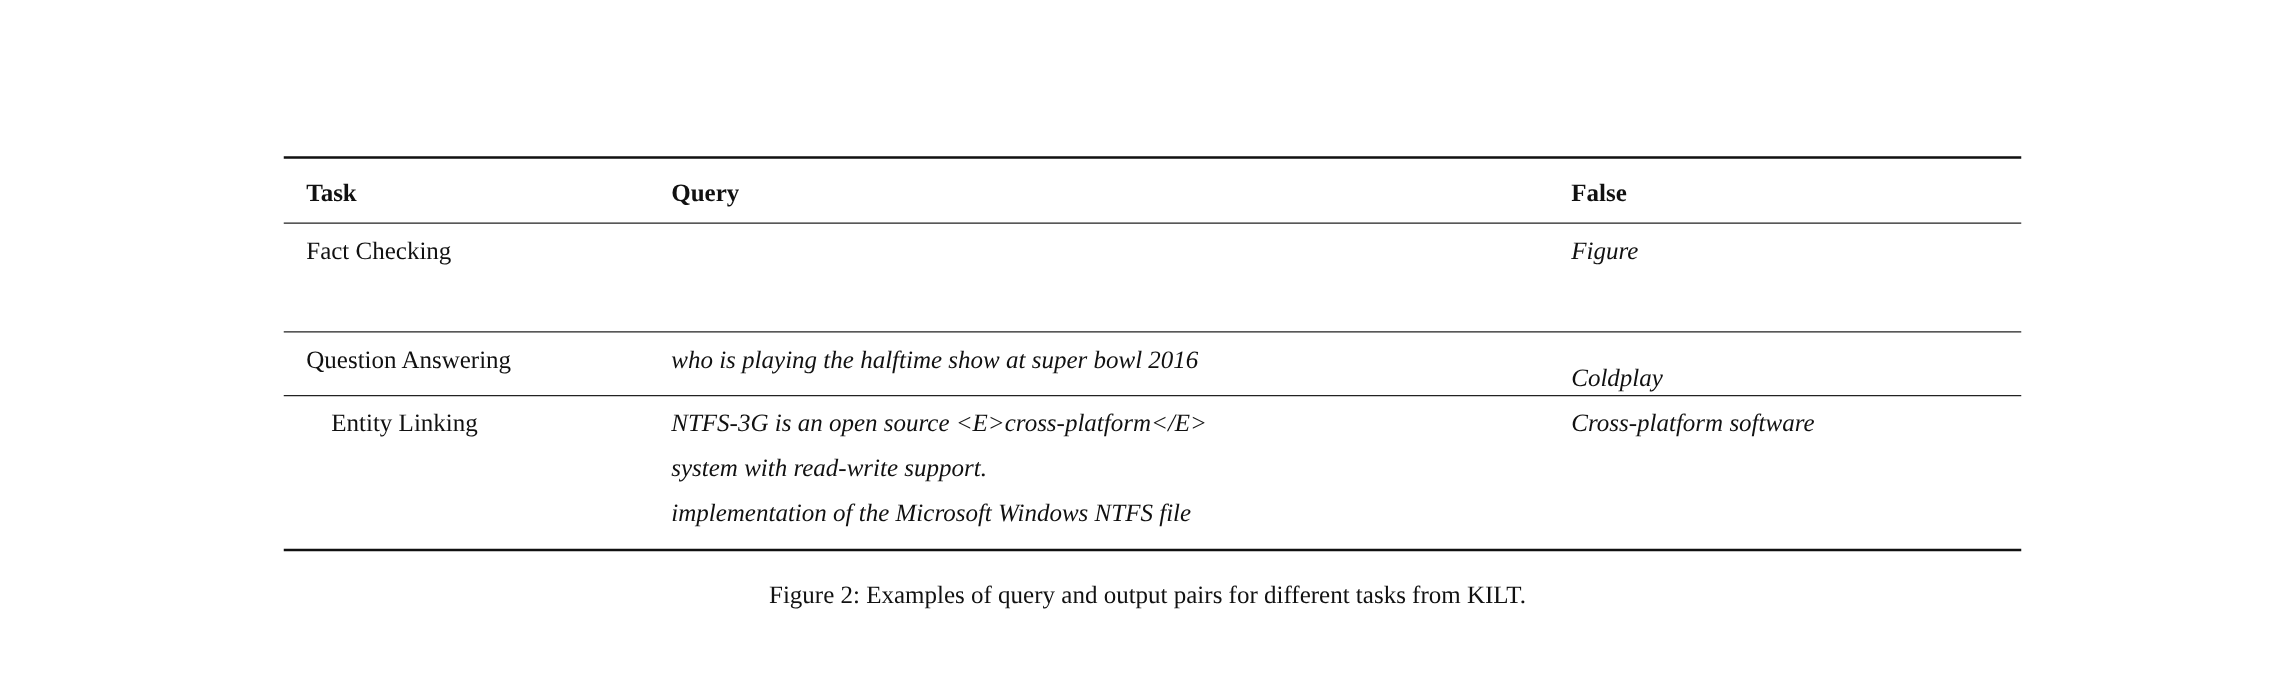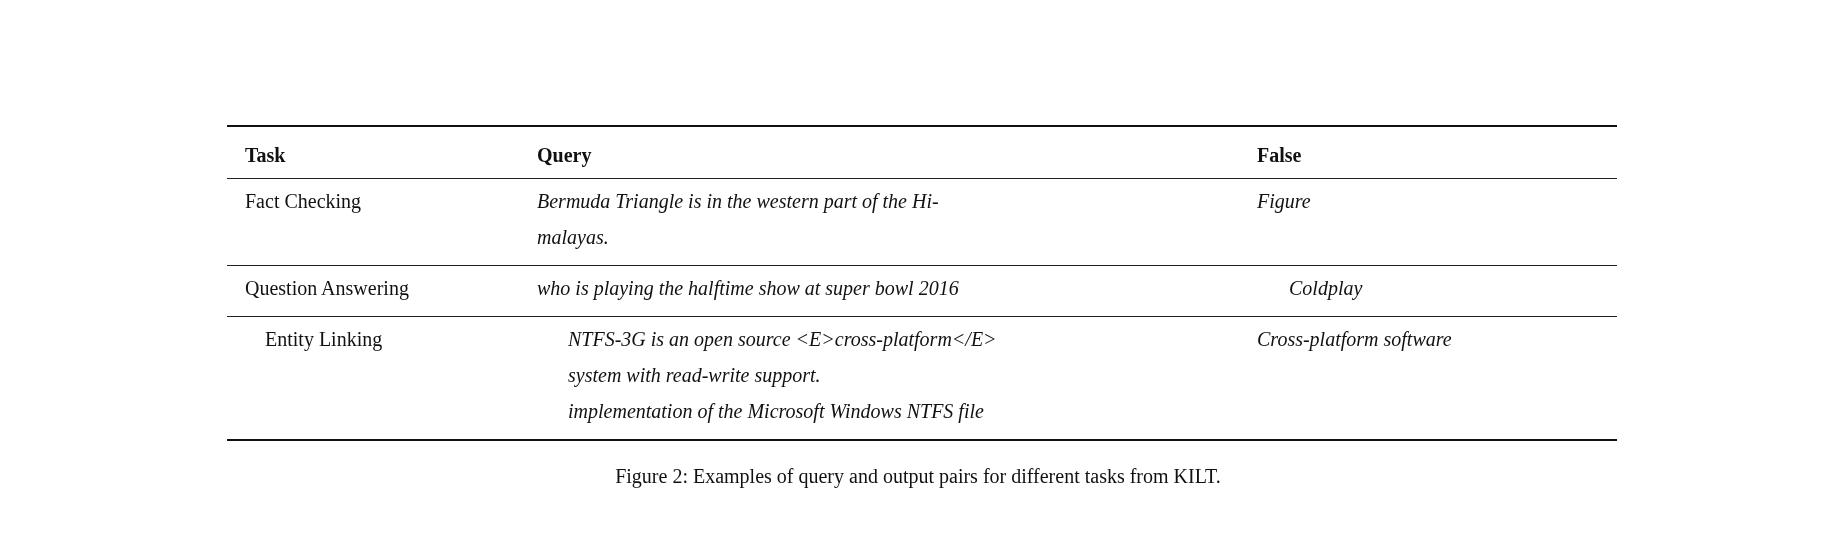--- a/index.html
+++ b/index.html
@@ -25,40 +25,36 @@
   <div class="rule-thick"></div>
   <div class="row hdr" style="height:51px;">
     <div class="cell c1">Task</div>
     <div class="cell c2">Query</div>
     <div class="cell c3">False</div>
   </div>
   <div class="rule-thin"></div>
 
   <div class="row" style="height:86px;">
     <div class="cell c1" style="top:4px;">Fact Checking</div>
-    <div class="cell c2 it" style="top:4px;">
-      <div>Bermuda Triangle is in the western part of the Hi-</div>
-      <div>malayas.</div>
-    </div>
     <div class="cell c3 it" style="top:4px;">Figure</div>
   </div>
   <div class="rule-thin"></div>
 
   <div class="row" style="height:50px;">
     <div class="cell c1" style="top:4px;">Question Answering</div>
     <div class="cell c2 it" style="top:4px;">
       <div>who is playing the halftime show at super bowl 2016</div>
     </div>
-    <div class="cell c3 it" style="top:4px;margin-left:32px;">Coldplay</div>
+    <div class="cell c3 it" style="top:19px;">Coldplay</div>
   </div>
   <div class="rule-thin"></div>
 
   <div class="row" style="height:122px;">
     <div class="cell c1" style="top:4px;margin-left:20px;">Entity Linking</div>
-    <div class="cell c2 it" style="top:4px;margin-left:31px;">
+    <div class="cell c2 it" style="top:4px;">
       <div>NTFS-3G is an open source &lt;E&gt;cross-platform&lt;/E&gt;</div>
       <div>system with read-write support.</div>
       <div>implementation of the Microsoft Windows NTFS file</div>
     </div>
     <div class="cell c3 it" style="top:4px;">Cross-platform software</div>
   </div>
   <div class="rule-thick"></div>
 </div>
 
 <div class="caption">Figure 2: Examples of query and output pairs for different tasks from KILT.</div>

